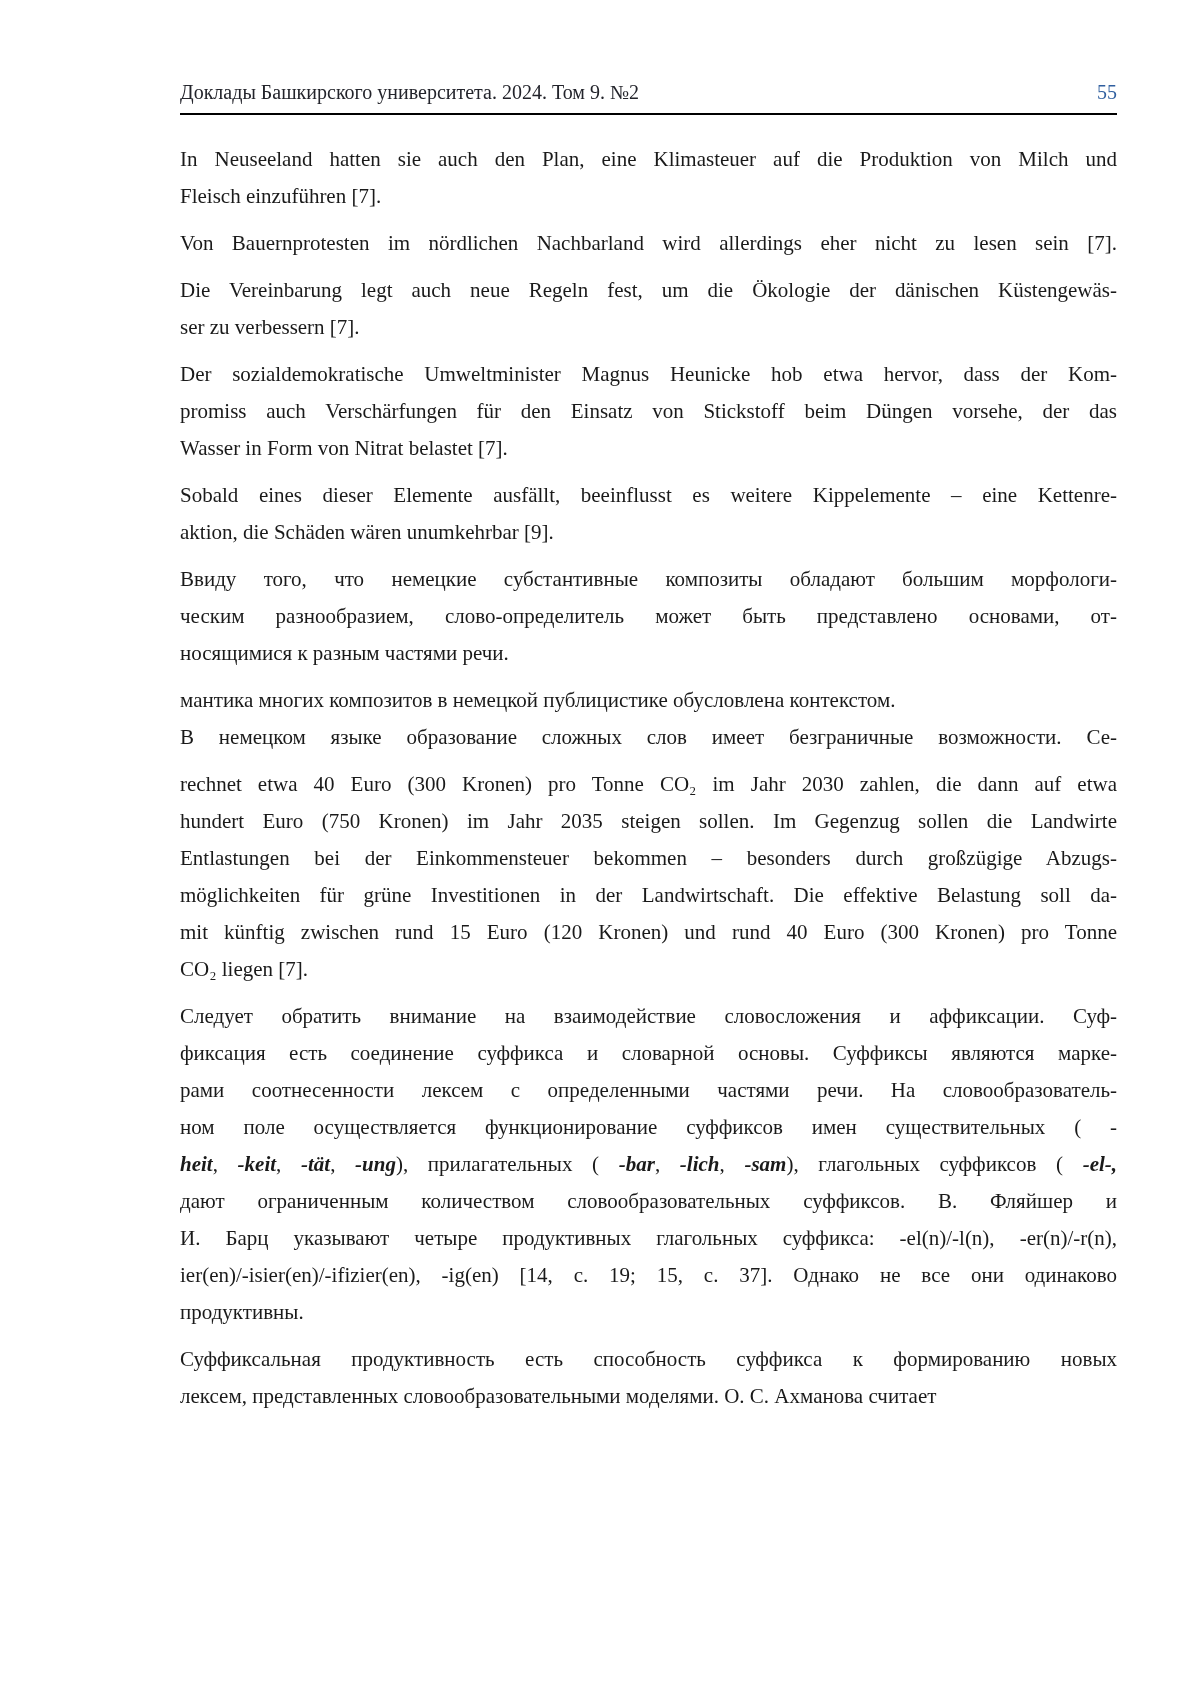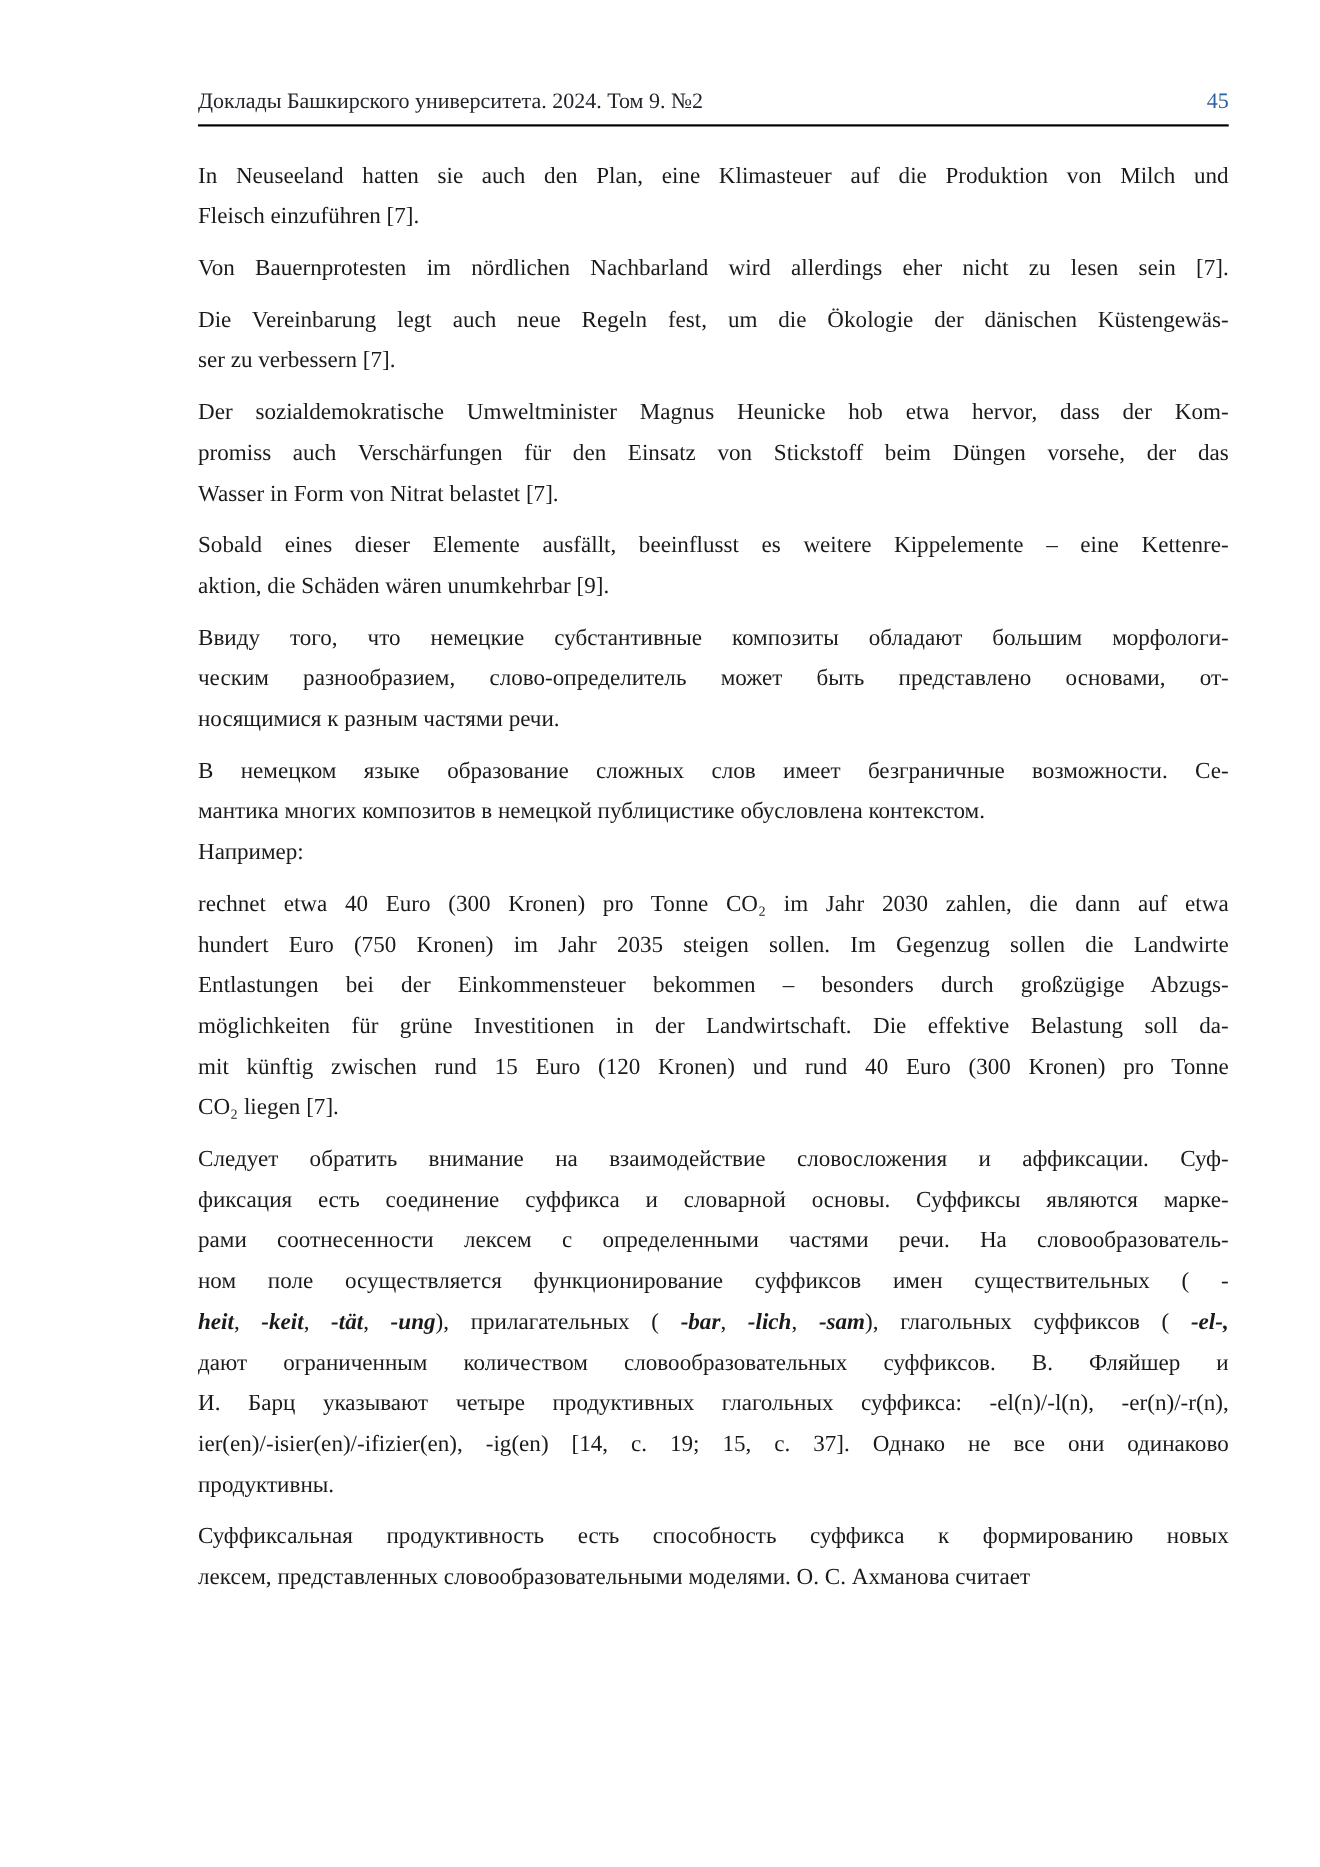--- a/index.html
+++ b/index.html
@@ -38,21 +38,21 @@
   .line.last { text-align-last: left; }
   .bold { font-weight: 400; }
   .italic { font-style: italic; font-weight: bold; }
 </style>
 </head>
 <body>
 
 <div class="page">
   <header class="page-header">
     <span class="journal-title">Доклады Башкирского университета. 2024. Том 9. №2</span>
-    <span class="page-num">45</span>
+    <span class="page-num">55</span>
   </header>
   <main class="page-body">
       <div class="paragraph">
         <div class="line"><span>In Neuseeland hatten sie auch den Plan, eine </span><span class="bold">Klimasteuer</span><span> auf die Produktion von Milch und</span></div>
         <div class="line last"><span>Fleisch einzuführen [7].</span></div>
       </div>
       <div class="paragraph">
         <div class="line"><span>Von </span><span class="bold">Bauernprotesten</span><span> im nördlichen Nachbarland wird allerdings eher nicht zu lesen sein [7].</span></div>
       </div>
       <div class="paragraph">
@@ -67,23 +67,22 @@
       <div class="paragraph">
         <div class="line"><span>Sobald eines dieser Elemente ausfällt, beeinflusst es weitere </span><span class="bold">Kippelemente</span><span> – eine </span><span class="bold">Kettenre-</span></div>
         <div class="line last"><span class="bold">aktion</span><span>, die Schäden wären unumkehrbar [9].</span></div>
       </div>
       <div class="paragraph">
         <div class="line"><span>Ввиду того, что немецкие субстантивные композиты обладают большим морфологи-</span></div>
         <div class="line"><span>ческим разнообразием, слово-определитель может быть представлено основами, от-</span></div>
         <div class="line last"><span>носящимися к разным частями речи.</span></div>
       </div>
       <div class="paragraph">
+        <div class="line last"><span>мантика многих композитов в немецкой публицистике обусловлена контекстом.</span></div>
         <div class="line"><span>В немецком языке образование сложных слов имеет безграничные возможности. Се-</span></div>
-        <div class="line last"><span>мантика многих композитов в немецкой публицистике обусловлена контекстом.</span></div>
-        <div class="line last"><span>Например:</span></div>
       </div>
       <div class="paragraph">
         <div class="line"><span>rechnet etwa 40 Euro (300 Kronen) pro Tonne CO₂ im Jahr 2030 zahlen, die dann auf etwa</span></div>
         <div class="line"><span>hundert Euro (750 Kronen) im Jahr 2035 steigen sollen. Im Gegenzug sollen die Landwirte</span></div>
         <div class="line"><span>Entlastungen bei der Einkommensteuer bekommen – besonders durch großzügige </span><span class="bold">Abzugs-</span></div>
         <div class="line"><span class="bold">möglichkeiten</span><span> für grüne Investitionen in der Landwirtschaft. Die effektive Belastung soll da-</span></div>
         <div class="line"><span>mit künftig zwischen rund 15 Euro (120 Kronen) und rund 40 Euro (300 Kronen) pro Tonne</span></div>
         <div class="line last"><span>CO₂ liegen [7].</span></div>
       </div>
       <div class="paragraph">

